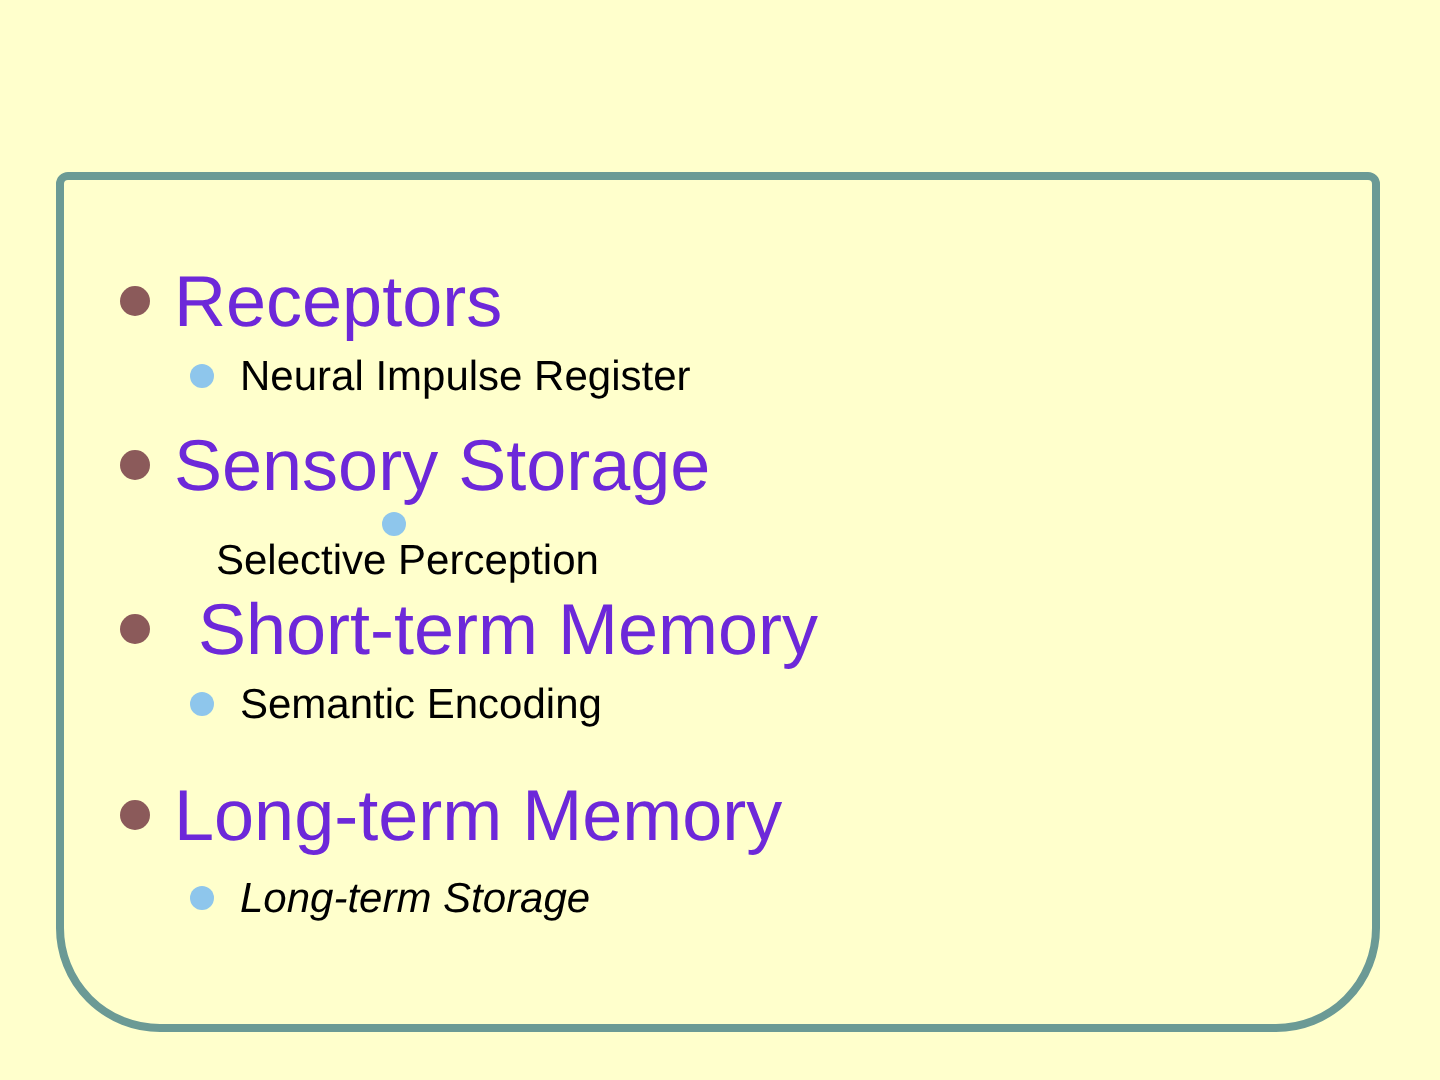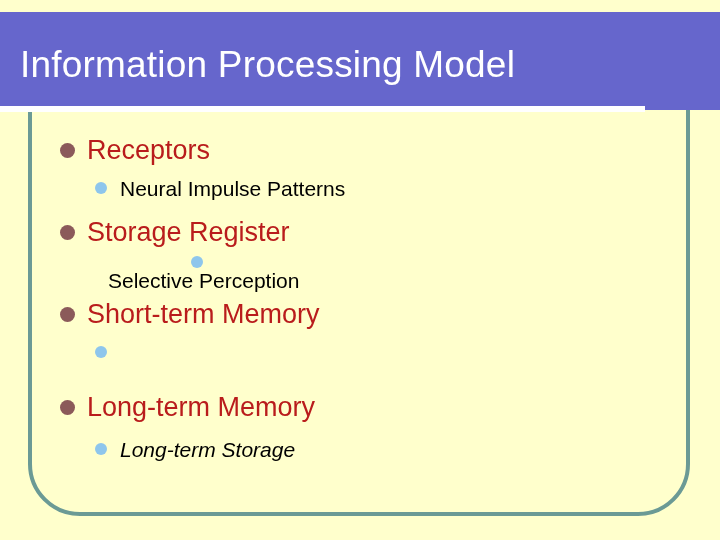--- a/index.html
+++ b/index.html
@@ -89,23 +89,23 @@
   }
   .lvl1 .marker {
     width: 15px;
     height: 15px;
     border-radius: 50%;
     background: #8b5a5a;
     flex: 0 0 auto;
   }
   .lvl1 .label {
     margin-left: 12px;
-    font-size: 27px;
+    font-size: 36px;
     line-height: 31px;
-    color: #b91c1c;
+    color: #6d28d9;
     white-space: nowrap;
   }
 
   .lvl2 {
     position: absolute;
     left: 95px;
     display: flex;
     align-items: center;
     height: 28px;
   }
@@ -124,56 +124,53 @@
     white-space: nowrap;
   }
 </style>
 </head>
 <body>
 
 <div class="slide">
 
   <div class="frame"></div>
 
-  <div class="title-band">
-    <div class="title-text">Information Processing Model</div>
-    <div class="title-rule"></div>
-  </div>
 
   <div class="body">
 
     <div class="group" style="top:133px;">
       <div class="lvl1" style="top:0px;">
         <span class="marker"></span>
         <span class="label">Receptors</span>
       </div>
       <div class="lvl2" style="top:41px;">
         <span class="marker"></span>
-        <span class="label">Neural Impulse Patterns</span>
+        <span class="label">Neural Impulse Register</span>
       </div>
     </div>
 
     <div class="group" style="top:215px;">
       <div class="lvl1" style="top:0px;">
         <span class="marker"></span>
-        <span class="label">Storage Register</span>
+        <span class="label">Sensory Storage</span>
       </div>
       <div class="lvl2" style="top:41px;flex-direction:column;">
         <span class="marker"></span>
         <span class="label">Selective Perception</span>
       </div>
     </div>
 
     <div class="group" style="top:297px;">
-      <div class="lvl1" style="top:0px;">
+      <div class="lvl1" style="top:0px;gap:12px;">
         <span class="marker"></span>
         <span class="label">Short-term Memory</span>
       </div>
       <div class="lvl2" style="top:41px;">
         <span class="marker"></span>
+        <span class="label">Semantic Encoding</span>
       </div>
     </div>
 
     <div class="group" style="top:379px;">
       <div class="lvl1" style="top:11px;">
         <span class="marker"></span>
         <span class="label">Long-term Memory</span>
       </div>
       <div class="lvl2" style="top:56px;font-style:italic;">
         <span class="marker"></span>

